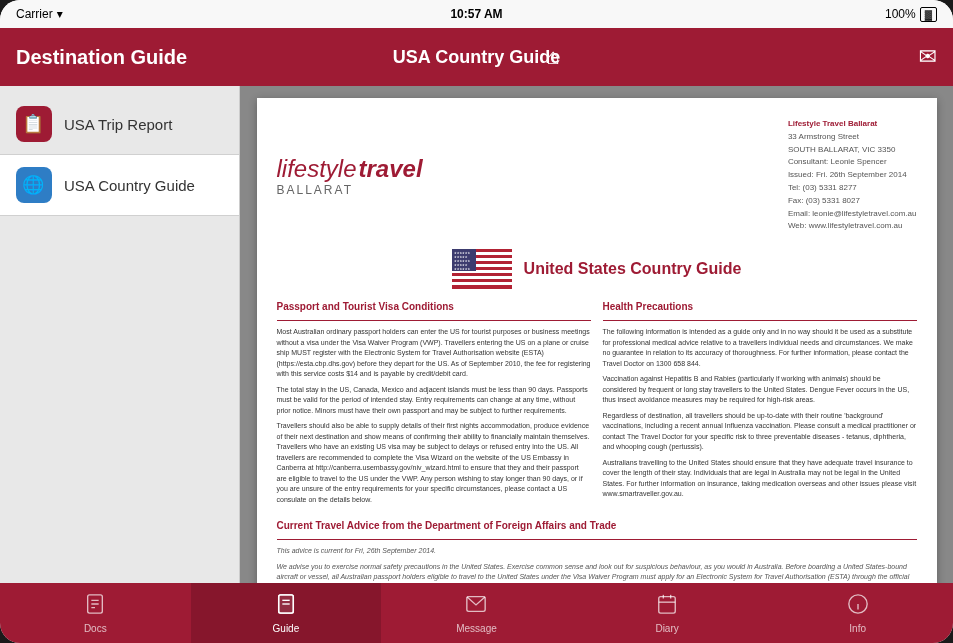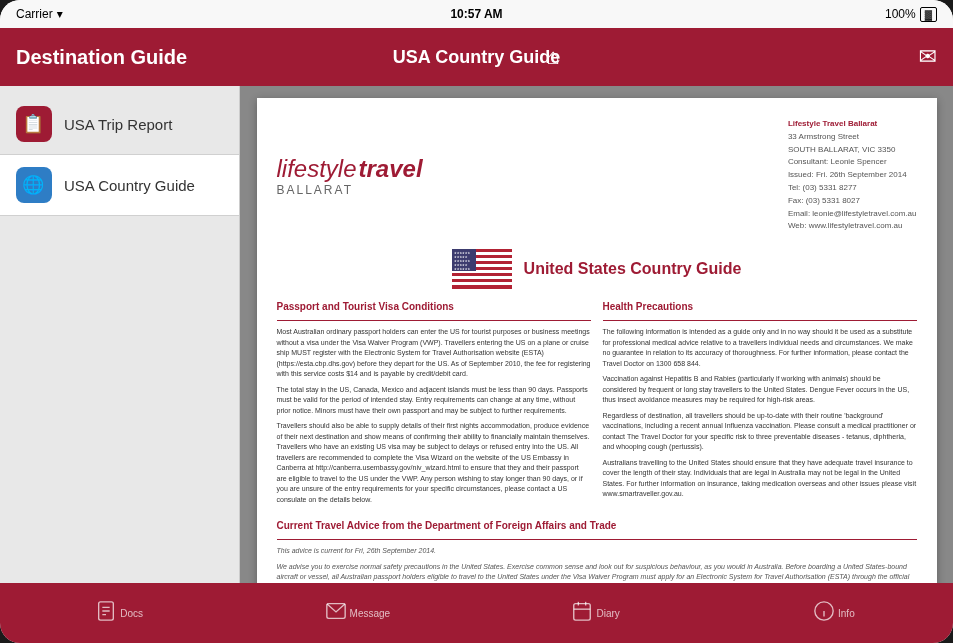--- a/index.html
+++ b/index.html
@@ -206,21 +206,21 @@
     
     .tab-bar {
       background: #9e1b34;
       height: 60px;
       display: flex;
       align-items: stretch;
     }
     .tab-item {
       flex: 1;
       display: flex;
-      flex-direction: row;
+      flex-direction: column;
       align-items: center;
       justify-content: center;
       color: rgba(255,255,255,0.7);
       cursor: pointer;
       gap: 3px;
       font-size: 10px;
     }
     .tab-item.active {
       color: white;
       background: rgba(0,0,0,0.15);
@@ -356,20 +356,31 @@
       <span class="tab-icon">
         <svg width="22" height="22" viewBox="0 0 24 24" fill="none" stroke="rgba(255,255,255,0.7)" stroke-width="1.5">
           <rect x="4" y="2" width="16" height="20" rx="2"></rect>
           <line x1="8" y1="8" x2="16" y2="8"></line>
           <line x1="8" y1="12" x2="16" y2="12"></line>
           <line x1="8" y1="16" x2="12" y2="16"></line>
         </svg>
       </span>
       <span>Docs</span>
     </div>
+    <div class="tab-item active">
+      <span class="tab-icon">
+        <svg width="22" height="22" viewBox="0 0 24 24" fill="none" stroke="white" stroke-width="1.5">
+          <rect x="4" y="2" width="16" height="20" rx="2"></rect>
+          <line x1="8" y1="8" x2="16" y2="8"></line>
+          <line x1="8" y1="12" x2="16" y2="12"></line>
+          <rect x="4" y="2" width="16" height="20" rx="2" fill="rgba(255,255,255,0.1)"></rect>
+        </svg>
+      </span>
+      <span>Guide</span>
+    </div>
     <div class="tab-item">
       <span class="tab-icon">
         <svg width="22" height="22" viewBox="0 0 24 24" fill="none" stroke="rgba(255,255,255,0.7)" stroke-width="1.5">
           <rect x="2" y="4" width="20" height="16" rx="2"></rect>
           <polyline points="2,4 12,13 22,4"></polyline>
         </svg>
       </span>
       <span>Message</span>
     </div>
     <div class="tab-item">

